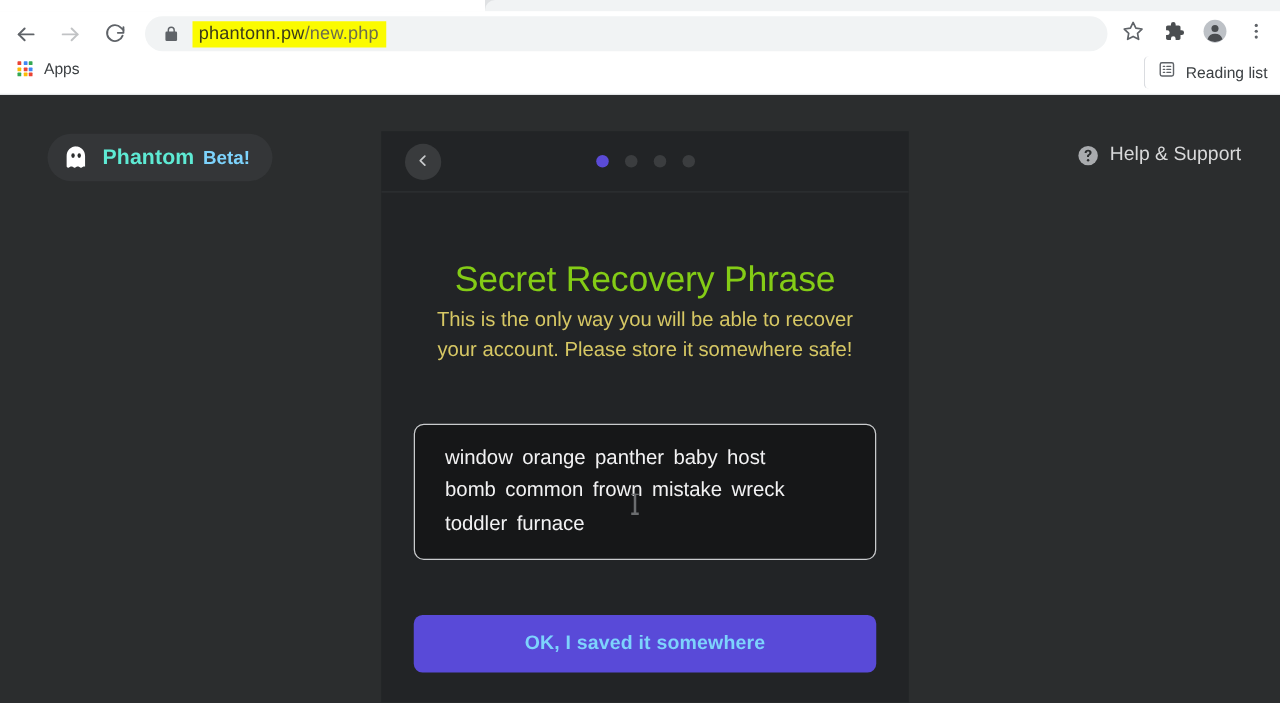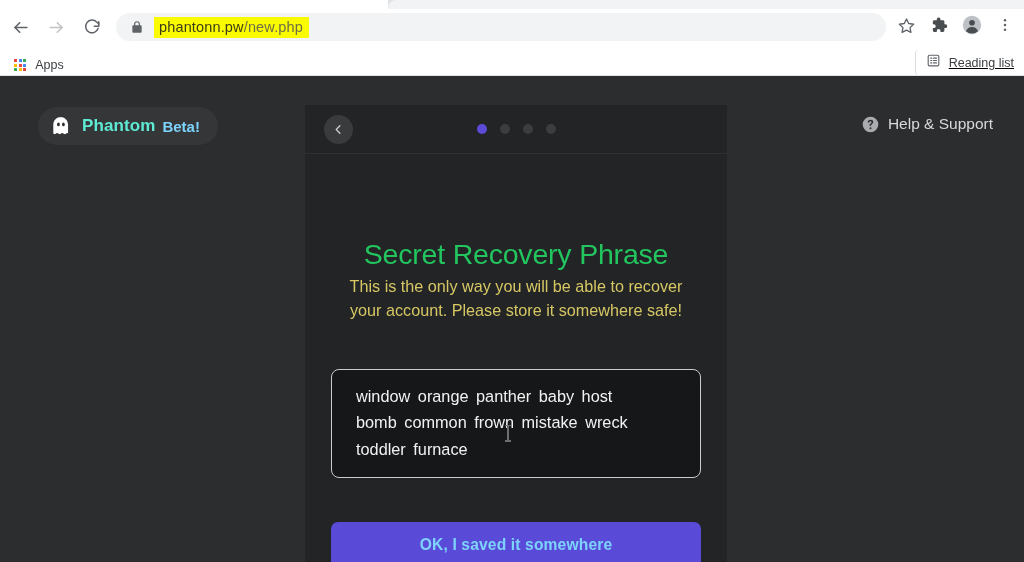--- a/index.html
+++ b/index.html
@@ -112,21 +112,21 @@
     margin-left: 3px;
   }
 
   .bookmarkbar {
     position: absolute;
     top: 45px; left: 0;
     width: 1024px;
     height: 31px;
     background: #ffffff;
     display: flex;
-    align-items: flex-end;
+    align-items: flex-start;
     border-bottom: 1px solid #e3e5e7;
   }
   .apps-btn {
     display: flex;
     align-items: center;
     margin-left: 7px;
     padding: 3px 7px;
     border-radius: 4px;
     cursor: pointer;
   }
@@ -144,21 +144,20 @@
   }
   .reading-list {
     margin-left: auto;
     display: flex;
     align-items: center;
     padding: 3px 6px 3px 10px;
     margin-right: 4px;
     border-radius: 4px;
     cursor: pointer;
     border-left: 1px solid #dadce0;
-    text-decoration: underline;
   }
   .reading-list .rl-label {
     font-size: 12.5px;
     color: #3c4043;
     margin-left: 8px;
   }
 
   
   .page {
     position: absolute;
@@ -253,24 +252,24 @@
     background: #3b3d3f;
     cursor: pointer;
   }
   .dot.active { background: #5b4bd6; }
 
   .modal-body {
     padding: 0 26px;
     text-align: center;
   }
   .modal-title {
-    color: #22c55e;
+    color: #84cc16;
     font-size: 28.5px;
     font-weight: normal;
-    margin-top: 84px;
+    margin-top: 54px;
     letter-spacing: -0.2px;
   }
   .modal-warning {
     color: #d6c764;
     font-size: 16.2px;
     line-height: 1.48;
     margin-top: 4px;
     padding: 0 3px;
   }
 

